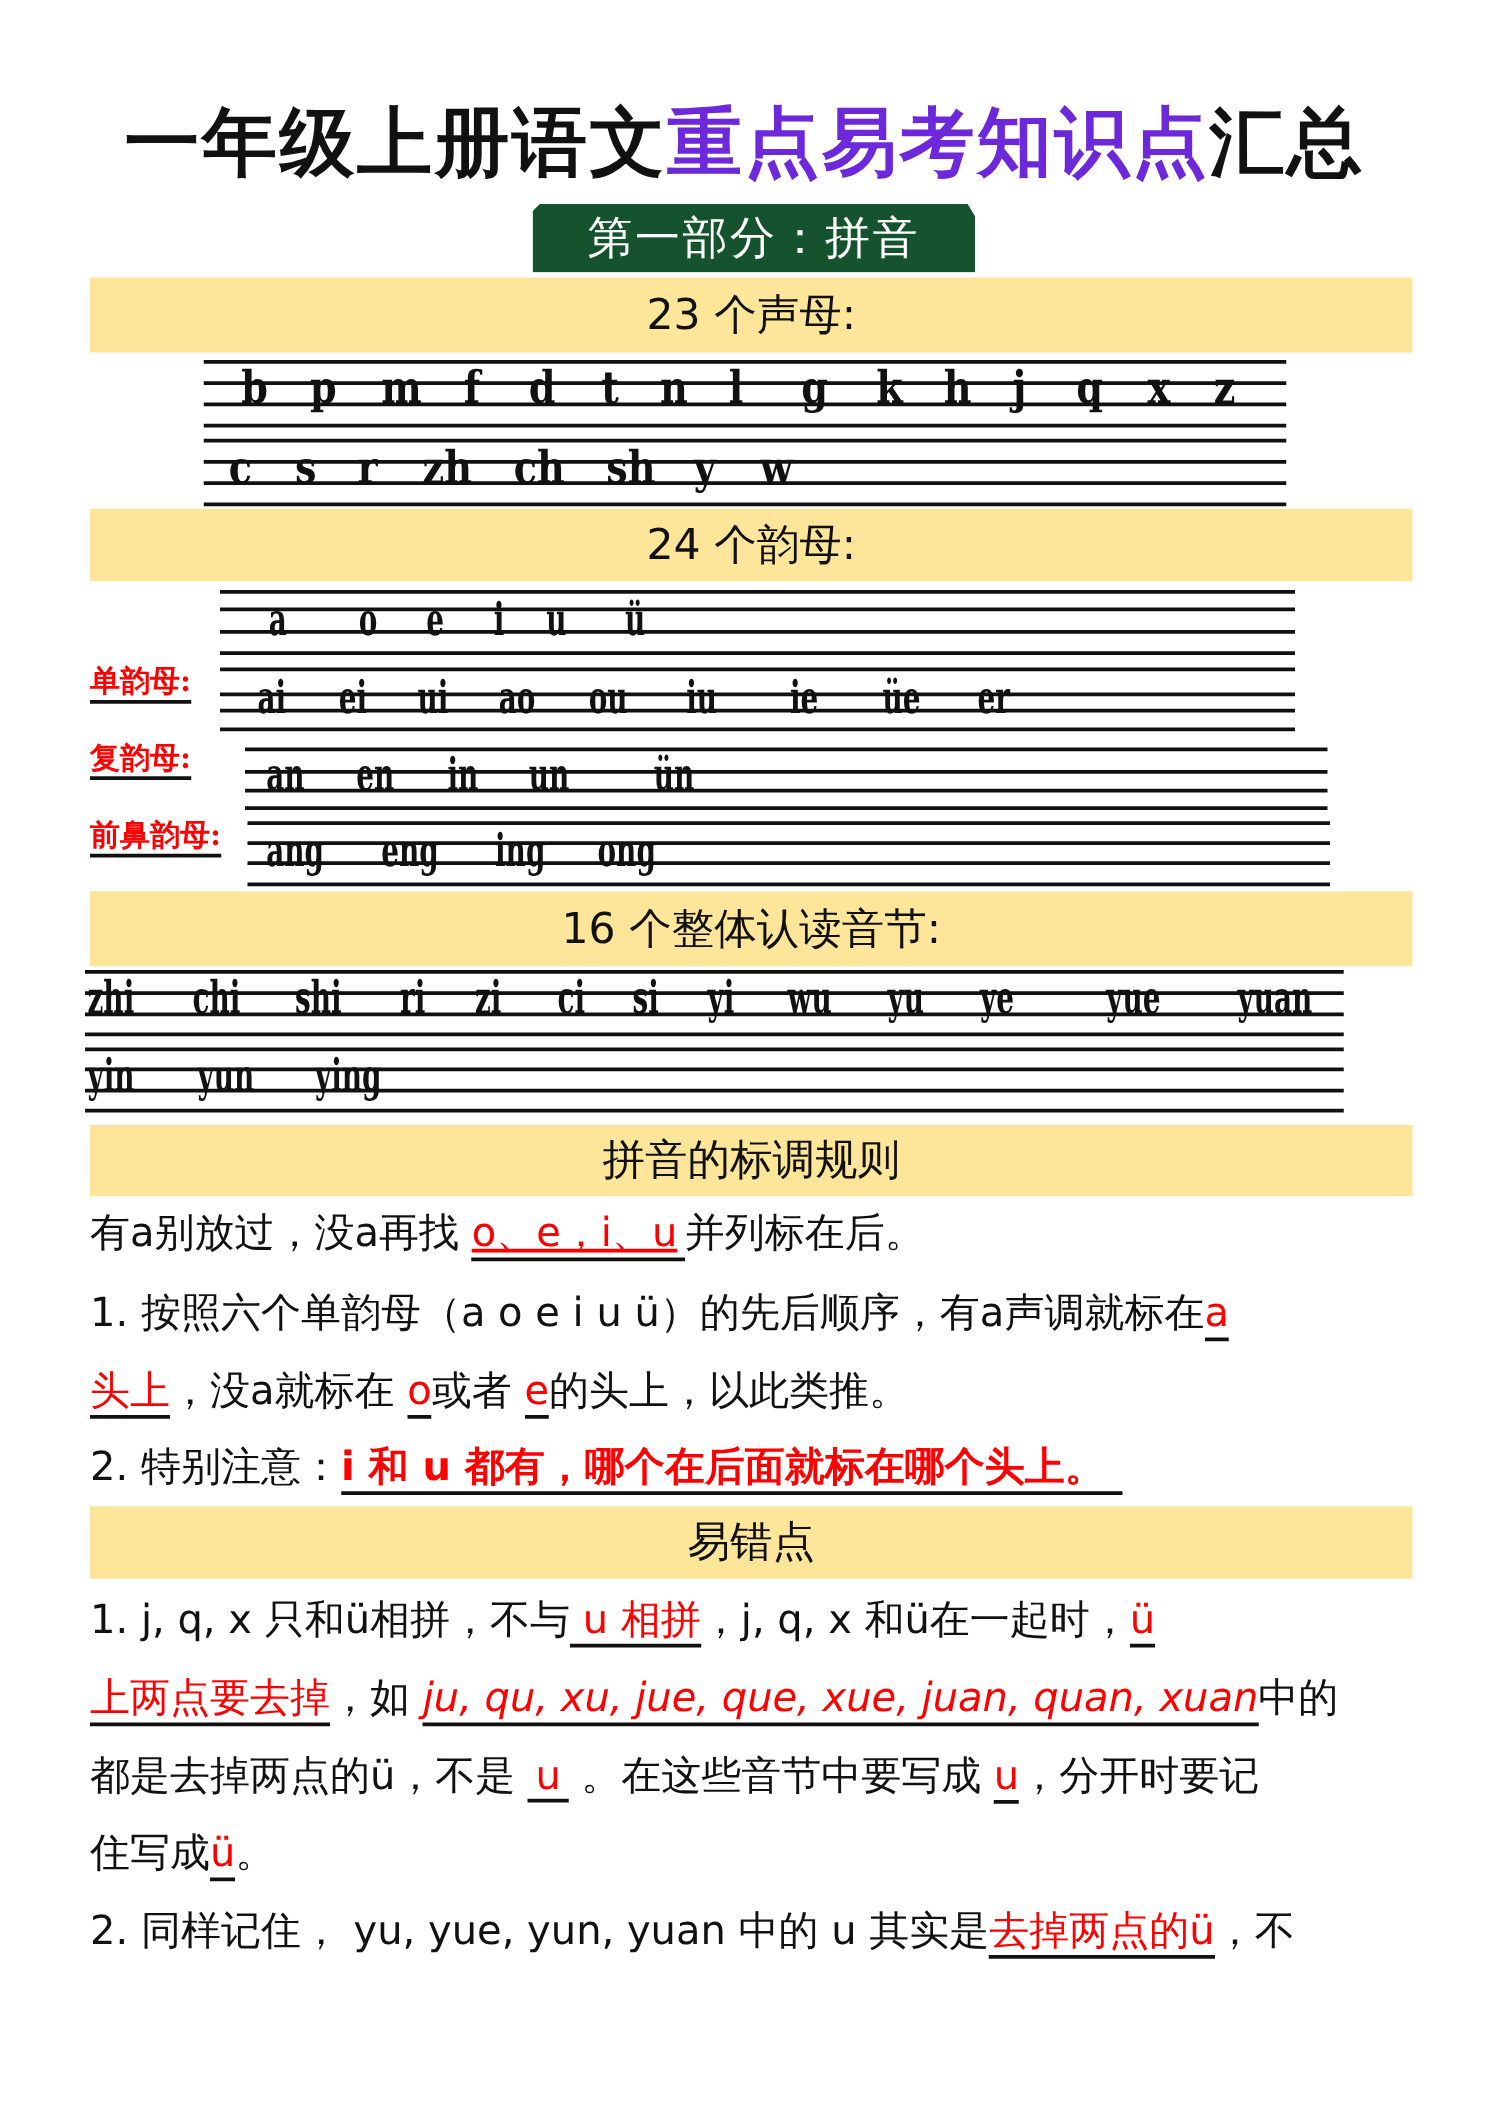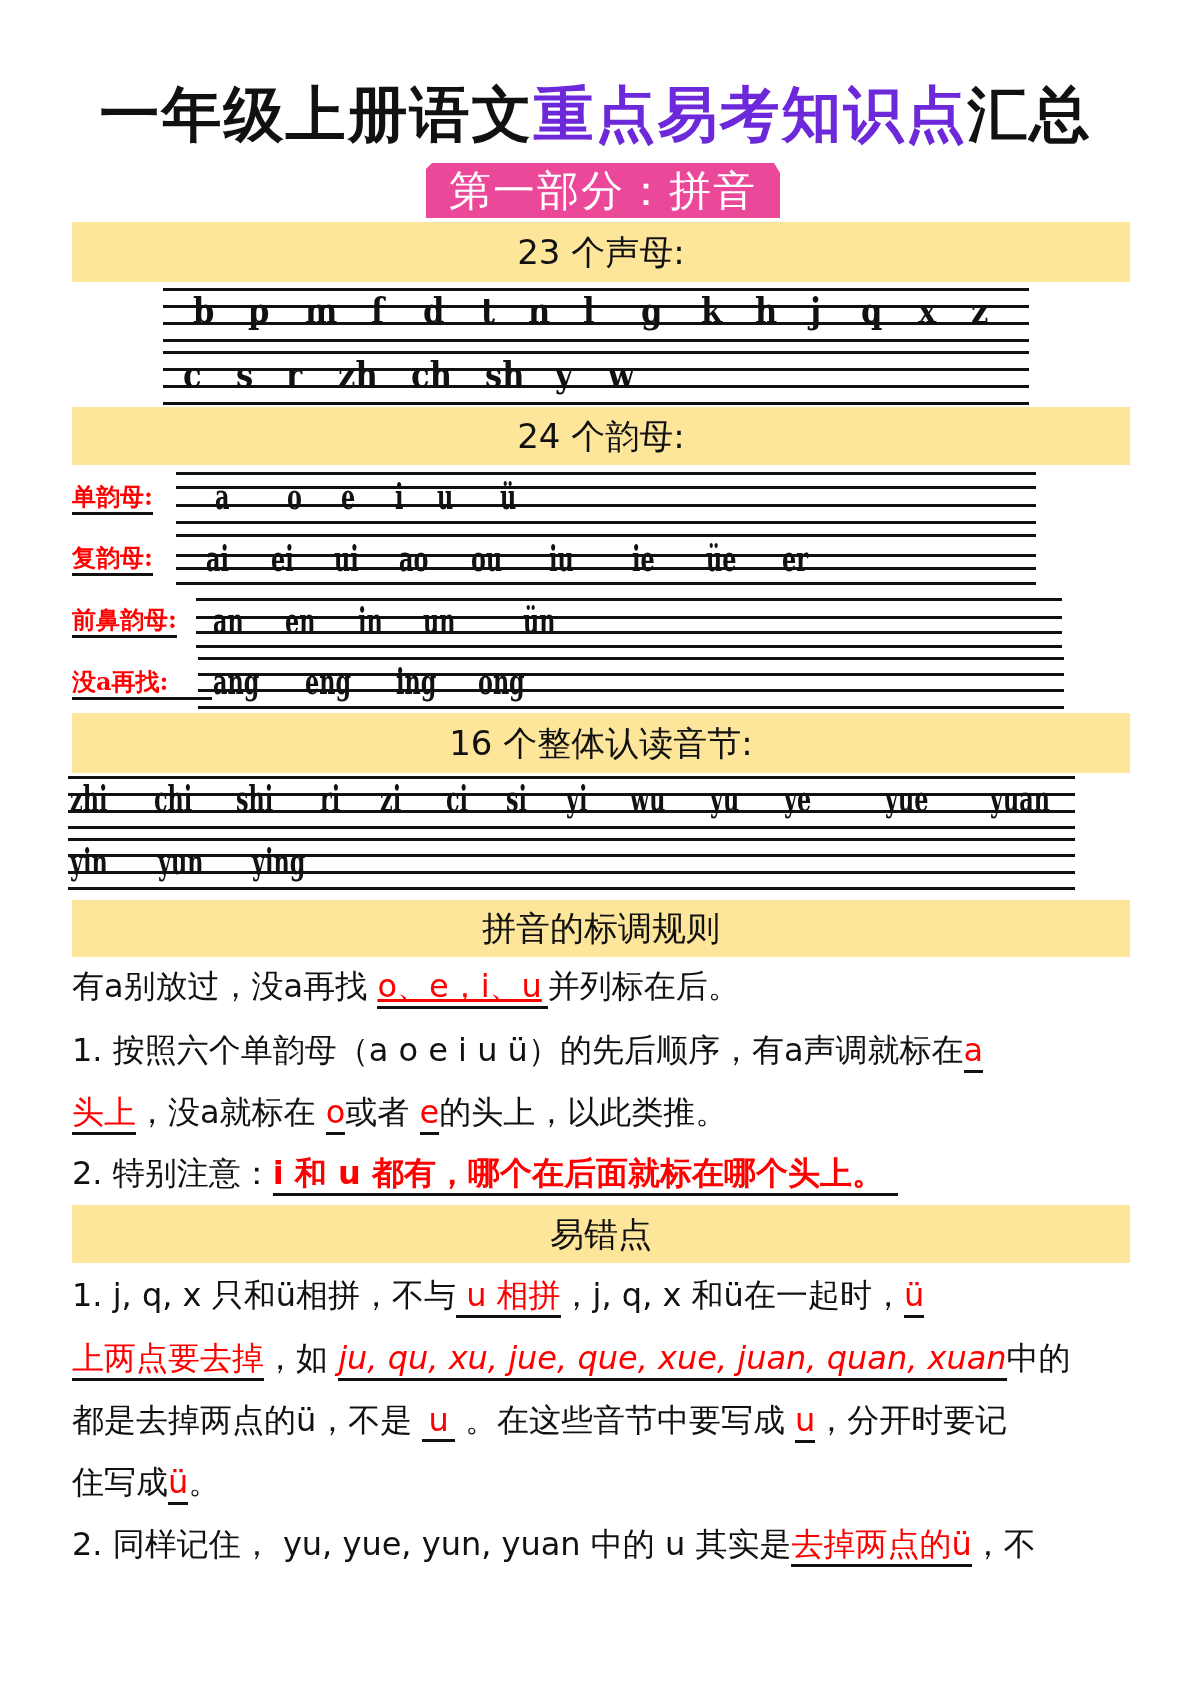--- a/index.html
+++ b/index.html
@@ -2,31 +2,31 @@
 <html><head>
 <meta charset="utf-8">
 <style>
   html, body { margin: 0; padding: 0; background: #ffffff; }
   body { width: 1191px; height: 1684px; position: relative; overflow: hidden;
          font-family: "DejaVu Sans", "Liberation Sans", sans-serif; color: #111; }
   .abs { position: absolute; }
   .title { left: 0; width: 1191px; top: 78px; text-align: center; font-size: 60px; font-weight: bold;
            letter-spacing: 2px; line-height: 72px; white-space: nowrap; }
   .title .red { color: #6d28d9; }
-  .badge { left: 426px; top: 163px; width: 354px; height: 55px; background: #ec4899; color: #fff;
-           font-size: 42px; line-height: 55px; text-align: center; letter-spacing: 2px;
+  .badge { left: 426px; top: 163px; width: 354px; height: 55px; background: #14532d; color: #fff;
+           font-size: 36px; line-height: 55px; text-align: center; letter-spacing: 2px;
            clip-path: polygon(0 6px, 6px 0, calc(100% - 6px) 0, 100% 10px, 100% 100%, 0 100%); }
   .hdr { left: 72px; width: 1058px; background: #FDE59A; text-align: center; font-size: 34px; }
   .staff { position: absolute; }
   .staff .ln { position: absolute; left: 0; right: 0; height: 3px; background: #111; }
   .pin { position: absolute; font-family: "DejaVu Serif", "Liberation Serif", serif; font-weight: bold;
          font-size: 36px; line-height: 36px; white-space: nowrap; transform: scaleX(0.85); transform-origin: left; }
   .pin.tall { transform: scaleX(0.62); }
   .lbl { position: absolute; color: #ff0000; font-family: "DejaVu Serif", "Liberation Serif", serif;
-         font-size: 24px; font-weight: bold; border-bottom: 3px solid #111; line-height: 30px; white-space: nowrap; }
+         font-size: 24px; font-weight: bold; border-bottom: 3px solid #111; line-height: 30px; white-space: nowrap; margin-top: 48px; }
   .para { position: absolute; left: 72px; font-size: 32px; line-height: 40px; white-space: nowrap; }
   .r { color: #ff0000; }
   .u { border-bottom: 3px solid #111; padding-bottom: 1px; }
   .it { font-style: italic; }
 </style>
 </head>
 <body>
 
 <div class="abs title">
   <span>一年级上册语文</span><span class="red">重点易考知识点</span><span>汇总</span>

